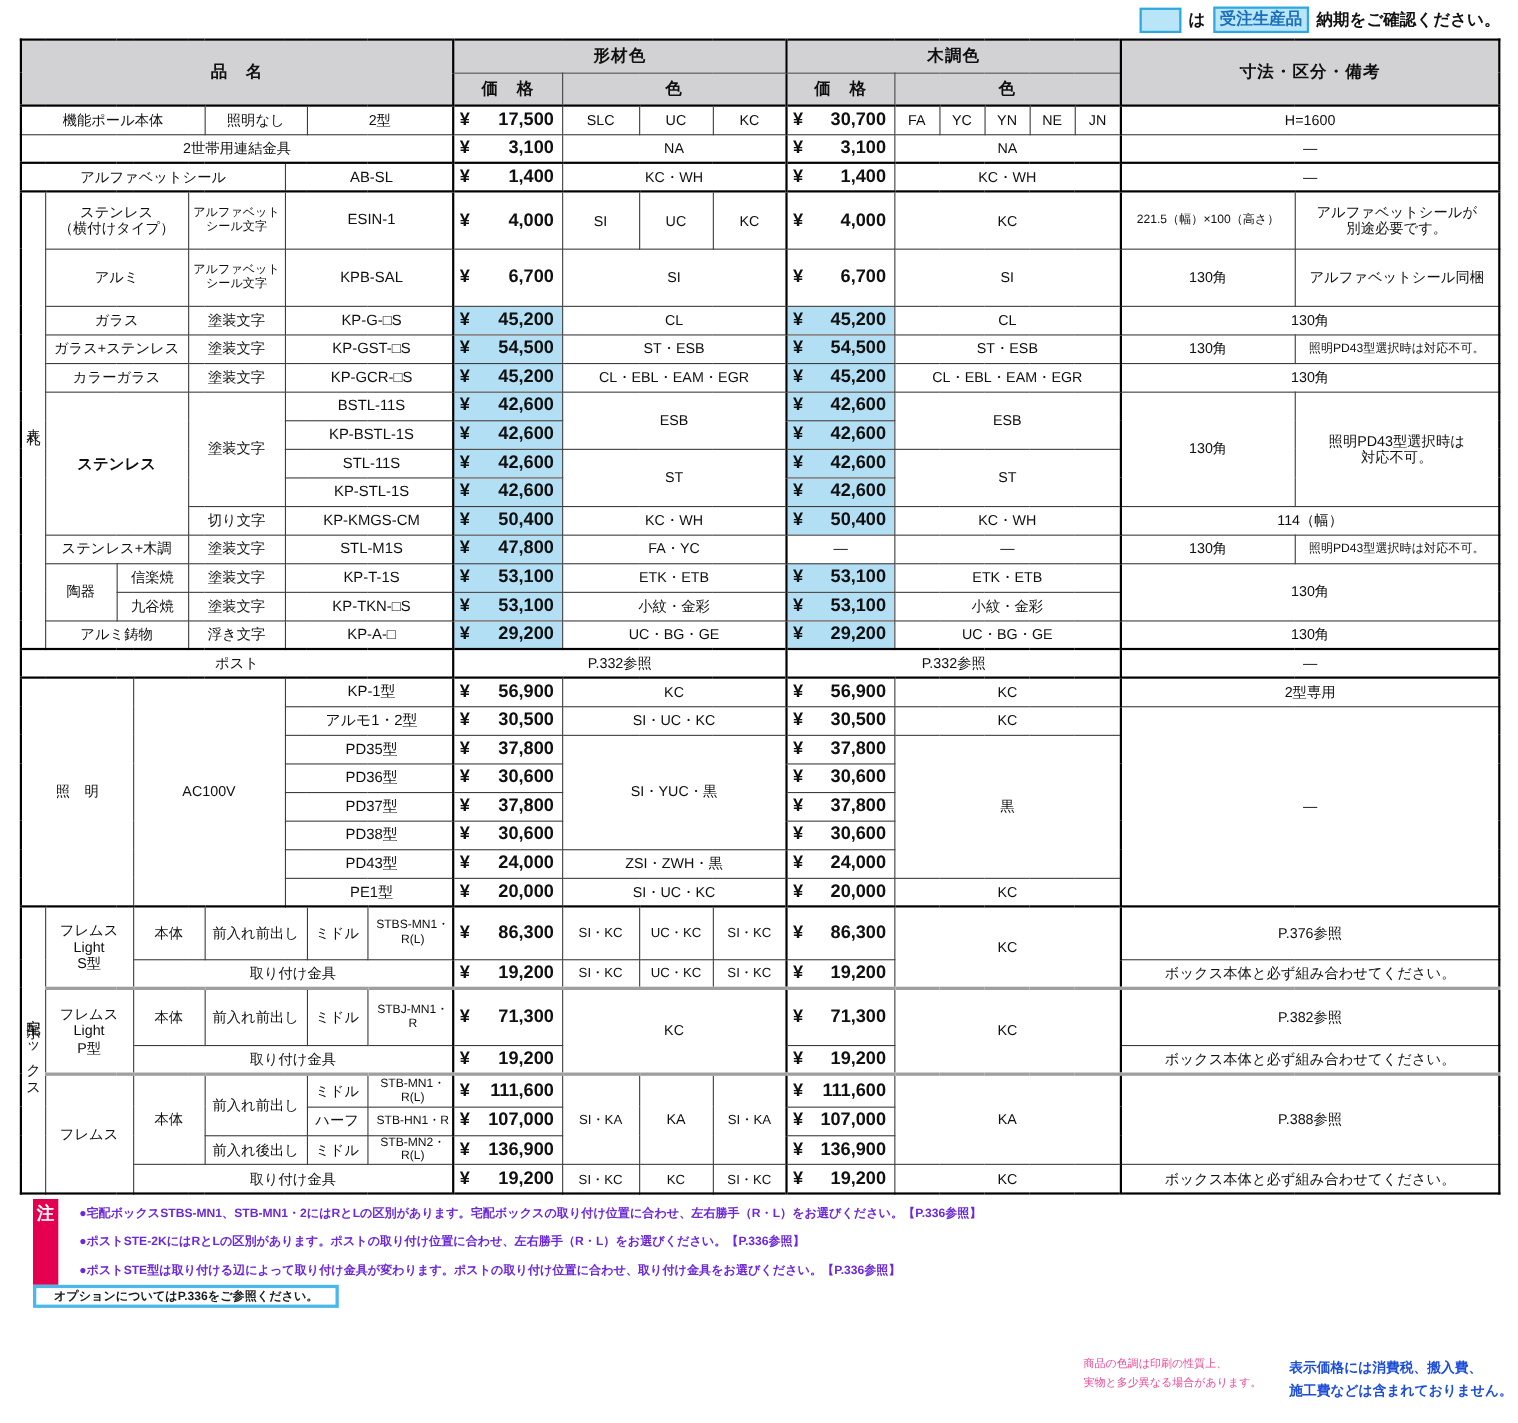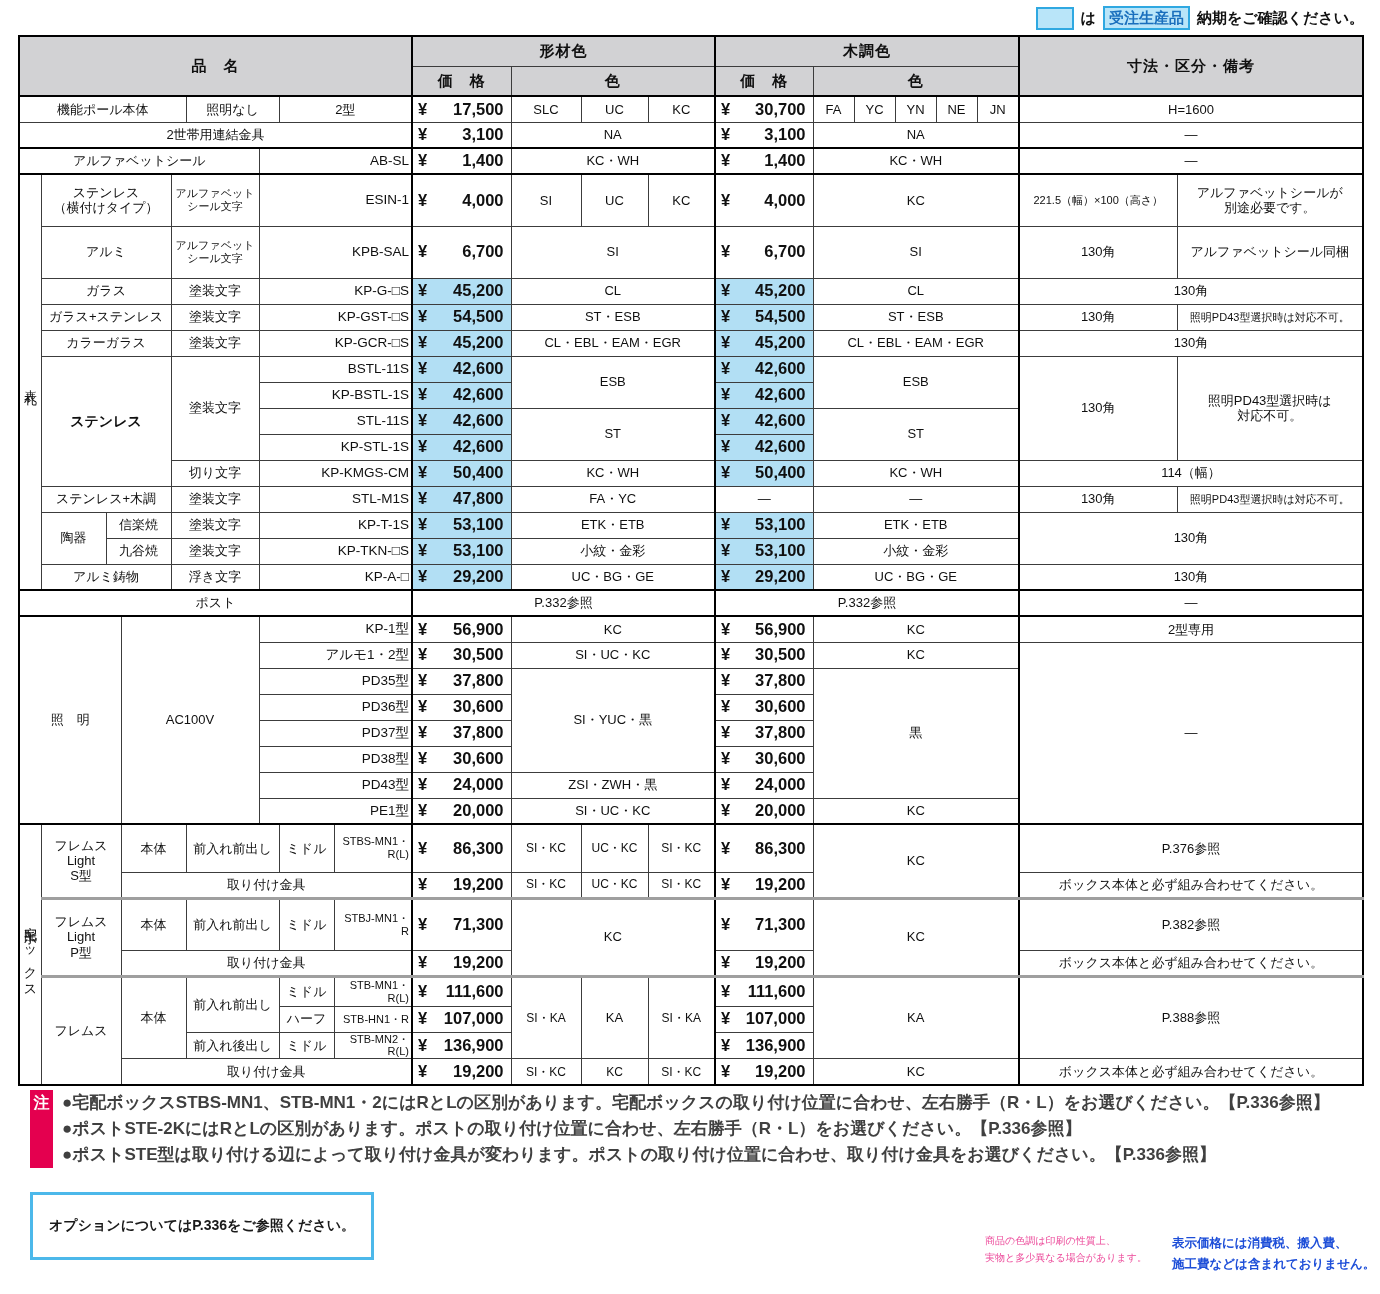--- a/index.html
+++ b/index.html
@@ -16,36 +16,36 @@
   .legend .order{padding:1px 4px;font-size:15px;line-height:1.2;}
   
   .tablewrap{position:absolute;left:18px;top:35px;}
   table{border-collapse:collapse;table-layout:fixed;border:2px solid #000;width:1344px;}
   td{
     border:1px solid #3c3c3c;text-align:center;vertical-align:middle;
     font-size:13px;line-height:1.18;padding:0 2px;overflow:hidden;white-space:pre-line;color:#101010;
   }
   td.hdr{font-weight:bold;font-size:15px;letter-spacing:1px;margin-top:33px;}
   td.vert{writing-mode:vertical-rl;text-orientation:upright;font-size:13px;letter-spacing:3px;padding:3px 0;}
-  td.model{text-align:right;padding-left:7px;font-size:13.5px;}
+  td.model{text-align:center;padding-left:7px;font-size:13.5px;}
   td.model.sm{font-size:11px;}
   td.sm{font-size:11px;}
   td.sm2{font-size:12px;}
   td.bold{font-weight:bold;font-size:14px;}
   td.price{font-weight:bold;font-size:16.5px;padding:0;}
   .pw{display:flex;justify-content:space-between;align-items:center;height:100%;padding:0 7px 0 5px;}
   td.bl2{border-left:2px solid #000;}
   tr.sep td{border-top:2px solid #000;}
   tr.sepg td{border-top:3px solid #9f9f9f;}
   
   .notes{position:absolute;left:30px;top:1090px;display:flex;align-items:stretch;}
   .note-tag{width:23px;color:#fff;font-weight:bold;font-size:16px;text-align:center;padding-top:3px;box-sizing:border-box;}
-  .note-items{margin-left:9px;font-size:17px;font-weight:bold;line-height:26px;color:#404040;}
+  .note-items{margin-left:19px;font-size:11px;font-weight:bold;line-height:26px;color:#6d28d9;}
   .note-items div{white-space:nowrap;}
-  .option{position:absolute;left:30px;top:1192px;padding:22px 16px;font-size:14px;font-weight:bold;color:#1a1a1a;box-sizing:border-box;}
+  .option{position:absolute;left:30px;top:1168px;padding:0 16px;font-size:11px;font-weight:bold;color:#1a1a1a;box-sizing:border-box;}
   .foot-gray{position:absolute;left:985px;top:1233px;font-size:10px;line-height:1.65;color:#ec4899;white-space:pre-line;}
   .foot-pink{position:absolute;left:1172px;top:1233px;font-size:12.5px;line-height:1.65;font-weight:bold;white-space:pre-line;}
 </style>
 </head>
 <body>
 
 <div class="page">
 
 
   <div class="legend">

